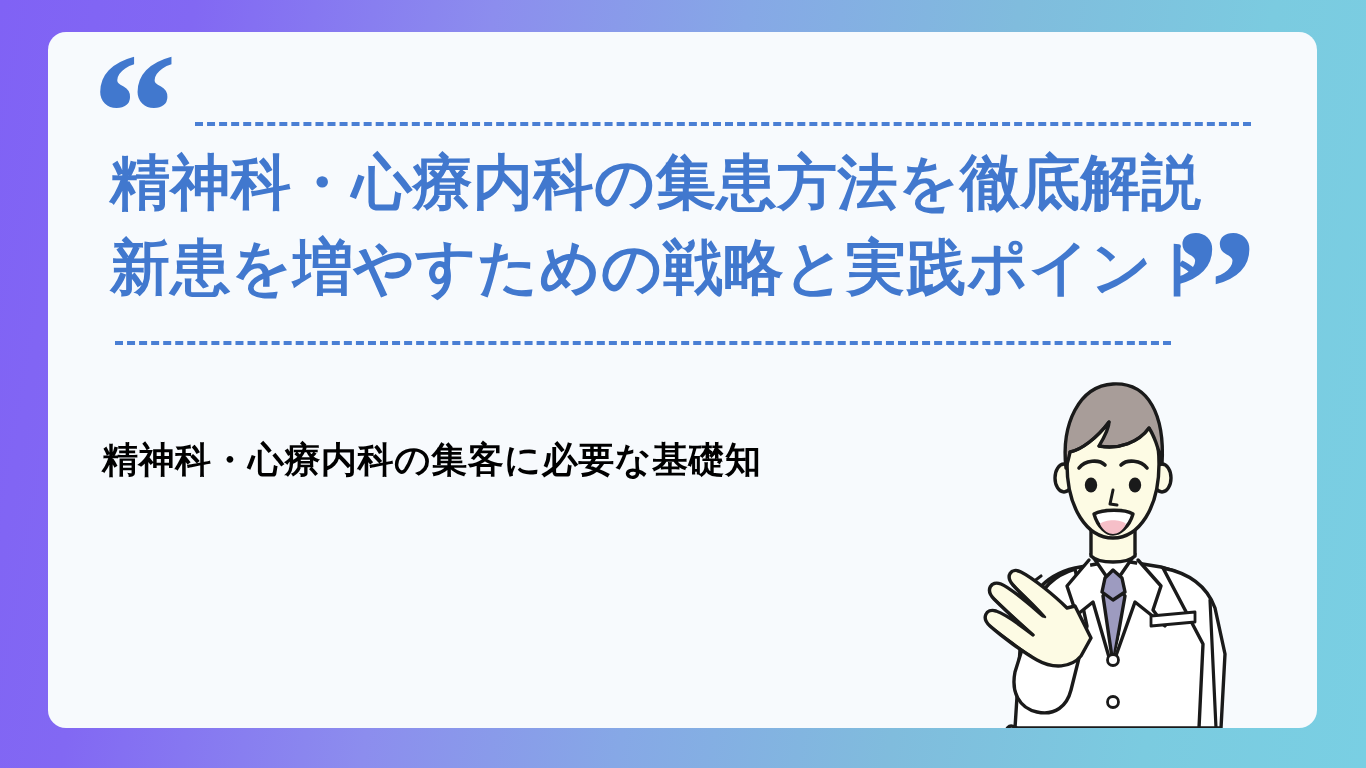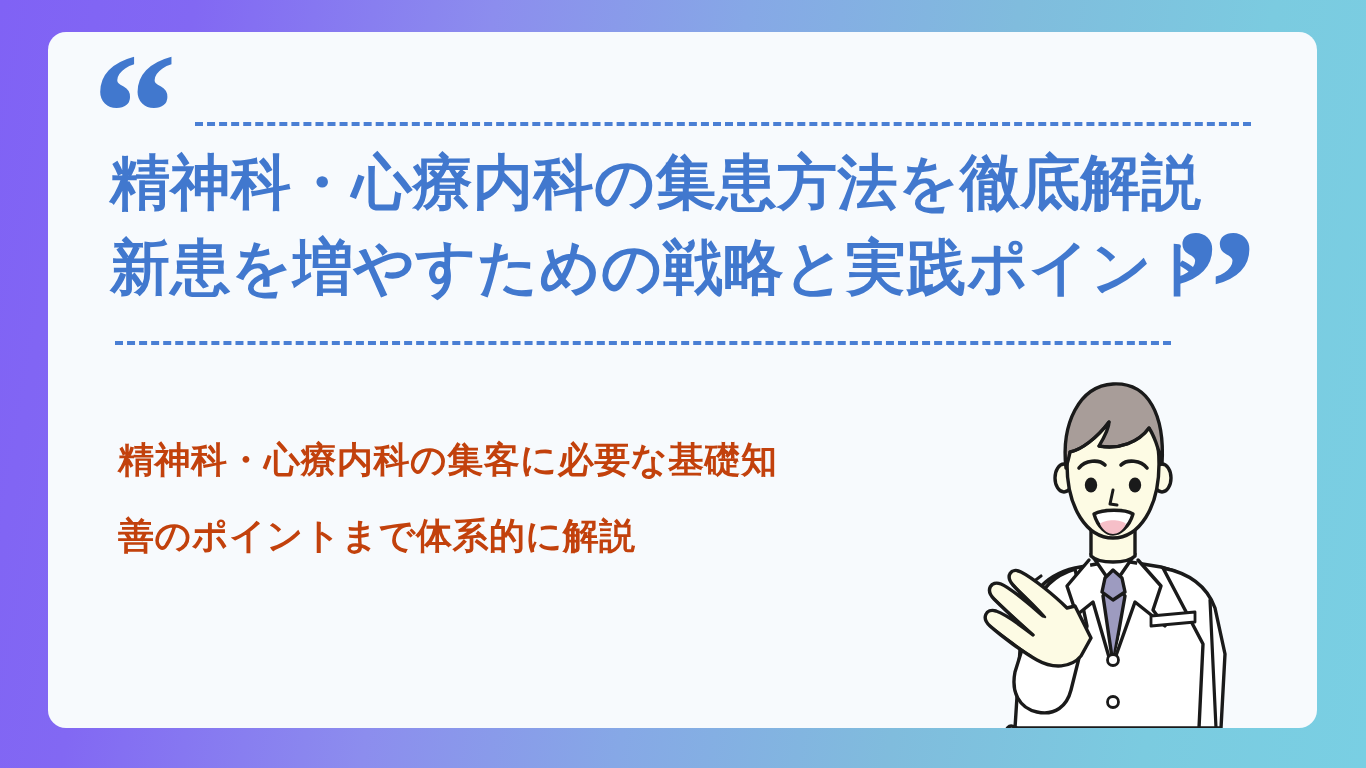--- a/index.html
+++ b/index.html
@@ -85,24 +85,24 @@
     font-weight: 700;
     line-height: 1.42;
     letter-spacing: 0.5px;
     white-space: nowrap;
   }
   .headline .line { display: block; }
 
   
   .lead {
     position: absolute;
-    left: 70px;
+    left: 54px;
     top: 390px;
     width: 800px;
-    color: #c2410c;
+    color: #000000;
     font-size: 36px;
     font-weight: 600;
     line-height: 2.1;
     letter-spacing: 0.5px;
     white-space: nowrap;
   }
   .lead .line { display: block; }
 
   
   .doctor {
@@ -129,21 +129,20 @@
       <span class="line">精神科・心療内科の集患方法を徹底解説</span>
       <span class="line">新患を増やすための戦略と実践ポイント</span>
     </div>
 
     <div class="rule rule-bottom"></div>
 
     <span class="quote-close">”</span>
 
     <div class="lead">
       <span class="line">精神科・心療内科の集客に必要な基礎知</span>
-      <span class="line">善のポイントまで体系的に解説</span>
     </div>
 
     <div class="doctor">
       <svg viewBox="0 0 300 356" xmlns="http://www.w3.org/2000/svg" fill="none" stroke="#1A1A1A" stroke-width="3.4" stroke-linecap="round" stroke-linejoin="round">
 
         <g>
           <path d="M112 196 C 78 204, 62 228, 58 262 L 52 356 L 256 356 L 252 258
                    C 248 226, 232 203, 198 195 L 155 188 Z" fill="#FFFFFF"></path>
         </g>
 

